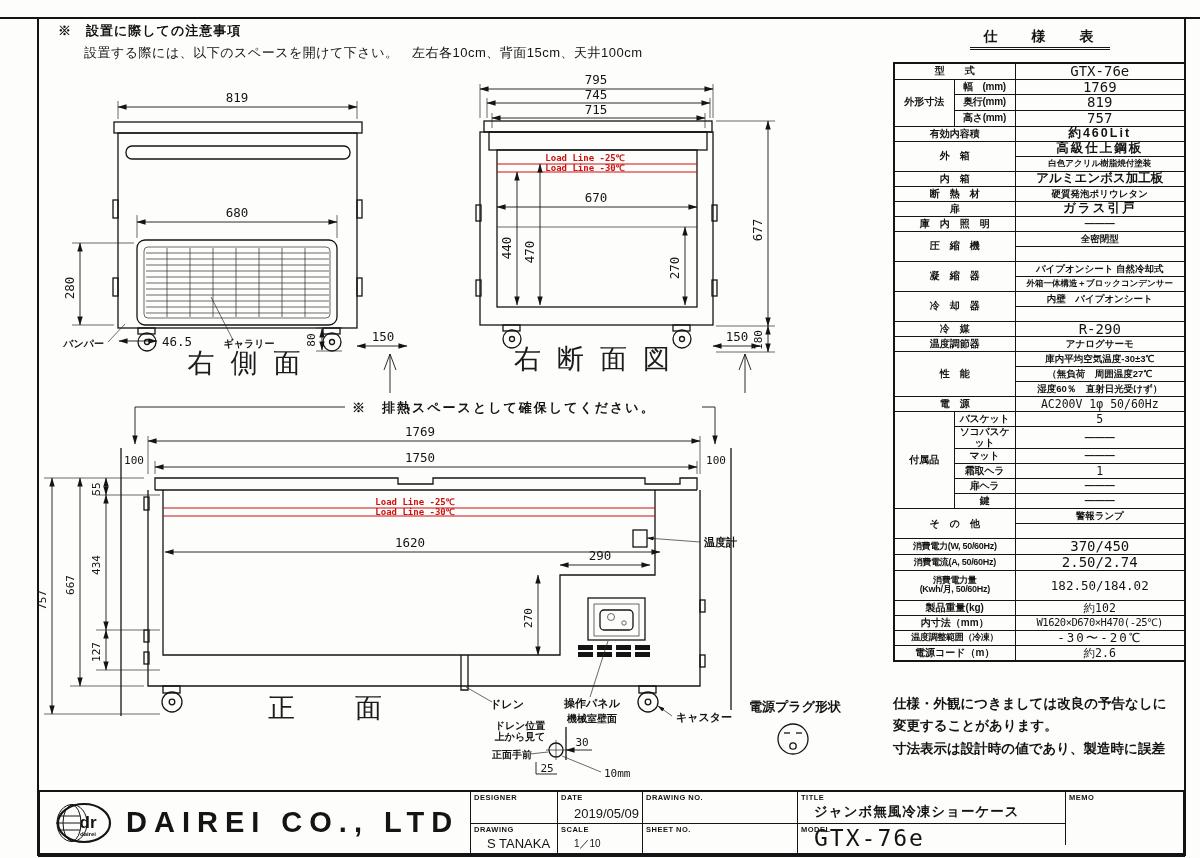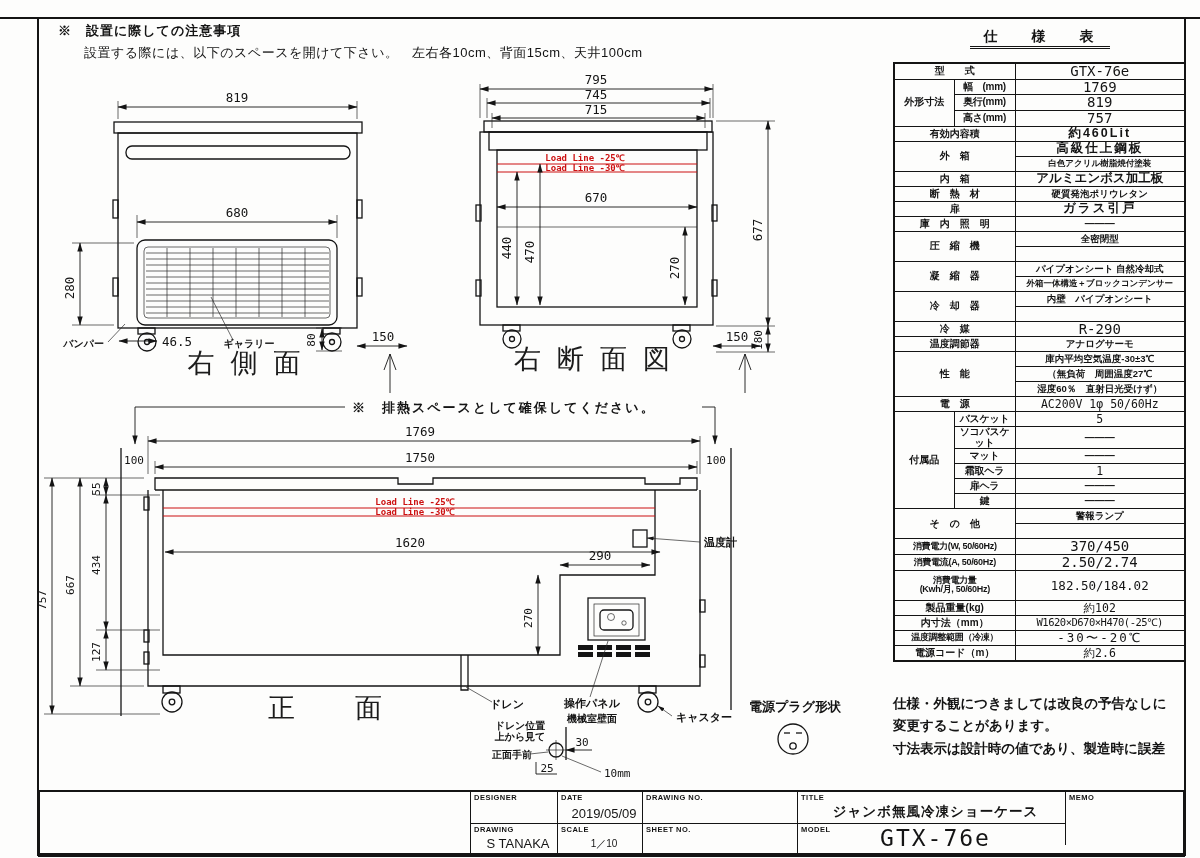--- a/index.html
+++ b/index.html
@@ -24,21 +24,21 @@
   .d11 { font-size:11px; }
   .redt { fill:var(--accent_red); font-size:9px; font-weight:bold; }
   .vtitle { font-size:27px; letter-spacing:16px; font-weight:normal; fill:#1b1b1b; }
 
   
   .top-note1 { left:58px; top:22px; font-size:13px; font-weight:bold; letter-spacing:1px; }
   .top-note2 { left:84px; top:44px; font-size:13px; letter-spacing:0.5px; }
 
   
   .spec-title { left:893px; top:28px; width:293px; text-align:center; font-size:14px; font-weight:bold; }
-  .spec-title span { letter-spacing:10px; border-bottom:3px double #141414; padding:0 6px 2px 14px; }
+  .spec-title span { letter-spacing:10px; border-bottom:3px double #141414; padding:0 6px 2px 14px;font-family:Liberation Mono, monospace; }
   table.spec { border-collapse:collapse; table-layout:fixed; width:293px; }
   table.spec { position:absolute; left:893px; top:62px; border:2px solid #141414; }
   table.spec td {
     border:1px solid #141414; padding:0 1px; height:14px; text-align:center;
     font-weight:bold; font-size:10px; line-height:1.05; white-space:pre-line; overflow:hidden;
   }
   td.lbl { font-size:11px; }
   td.lbl.tight { font-size:9px; letter-spacing:-0.3px; }
   td.g { font-size:10.5px; }
   td.sub { font-size:9.5px; letter-spacing:-0.3px; }
@@ -51,21 +51,21 @@
   td.val.tight { font-size:10.5px; letter-spacing:-0.5px; }
   td.sp { letter-spacing:2px; }
   td.left { text-align:left; }
 
   .spec-notes { left:893px; top:693px; width:300px; font-size:13.5px; font-weight:bold; line-height:1.65; }
 
   
   .tblock { left:38px; top:790px; width:1147px; height:65px; border:2px solid #141414; box-sizing:border-box; }
   .tb-cell { position:absolute; box-sizing:border-box; border-left:1.5px solid #141414; }
   .tb-lab { position:absolute; left:3px; top:1px; font-size:7.5px; font-weight:bold; letter-spacing:0.5px; }
-  .tb-val { position:absolute; left:8px; right:0; bottom:2px; text-align:center; }
+  .tb-val { position:absolute; left:16px; right:0; bottom:2px; text-align:left; }
   .logo-cell { position:absolute; left:0; top:0; width:430px; height:61px; display:flex; align-items:center; }
   .company { font-size:29px; font-weight:bold; letter-spacing:7px; margin-left:10px; white-space:nowrap; }
 </style>
 </head>
 <body>
 
 <svg class="abs" style="left:0;top:0" width="1200" height="858" viewBox="0 0 1200 858">
   <defs>
     <marker id="ae" markerWidth="11" markerHeight="8" refX="9.5" refY="4" orient="auto-start-reverse">
       <path d="M0,1 L10,4 L0,7 z" fill="#141414"></path>
@@ -512,20 +512,35 @@
     </tbody>
 </table>
 
 <div class="abs spec-notes">
   <div>仕様・外観につきましては改良の予告なしに</div>
   <div>変更することがあります。</div>
   <div>寸法表示は設計時の値であり、製造時に誤差</div>
 </div>
 
 <div class="abs tblock">
+  <div class="logo-cell">
+    <svg width="62" height="48" viewBox="0 0 62 48" style="margin-left:14px">
+      <ellipse cx="30" cy="24" rx="26" ry="19" fill="none" stroke="#141414" stroke-width="2.2"></ellipse>
+      <g stroke="#141414" stroke-width="1" fill="none">
+        <ellipse cx="18" cy="24" rx="9" ry="18"></ellipse>
+        <ellipse cx="18" cy="24" rx="15" ry="18.5"></ellipse>
+        <line x1="4" y1="17" x2="26" y2="17"></line>
+          <line x1="2" y1="24" x2="26" y2="24"></line>
+          <line x1="4" y1="31" x2="26" y2="31"></line>
+      </g>
+      <text x="34" y="29" text-anchor="middle" font-size="17" font-weight="bold" fill="#141414">dr</text>
+      <text x="34" y="37" text-anchor="middle" font-size="6" font-weight="bold" fill="#141414">dairei</text>
+    </svg>
+    <div class="company">DAIREI CO., LTD</div>
+  </div>
 
   <div class="tb-cell" style="left:430px;top:0;width:87px;height:31px">
     <span class="tb-lab">DESIGNER</span>
     <div class="tb-val" style="font-size:12px"></div>
   </div>
   <div class="tb-cell" style="left:430px;top:31px;width:87px;height:30px;border-top:1.5px solid #141414">
     <span class="tb-lab">DRAWING</span>
     <div class="tb-val" style="font-size:13px">S TANAKA</div>
   </div>
 

